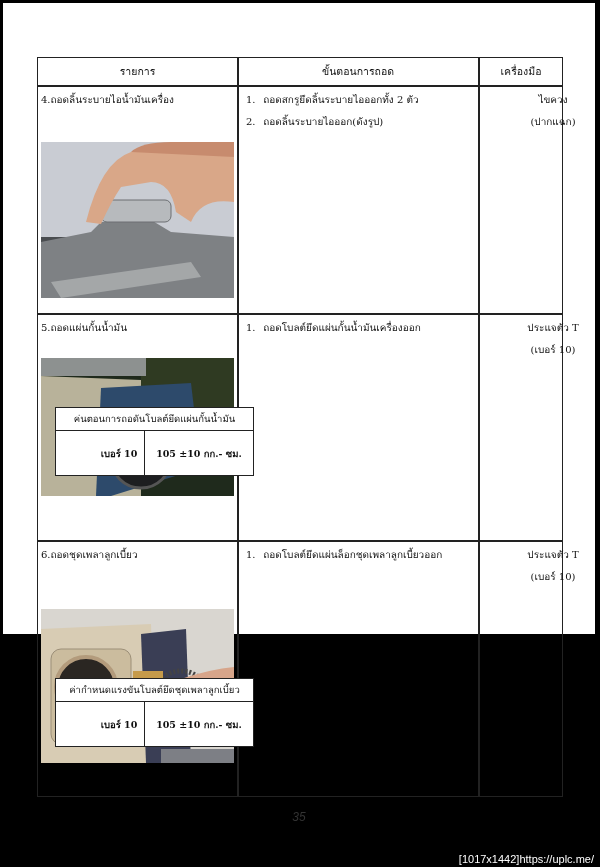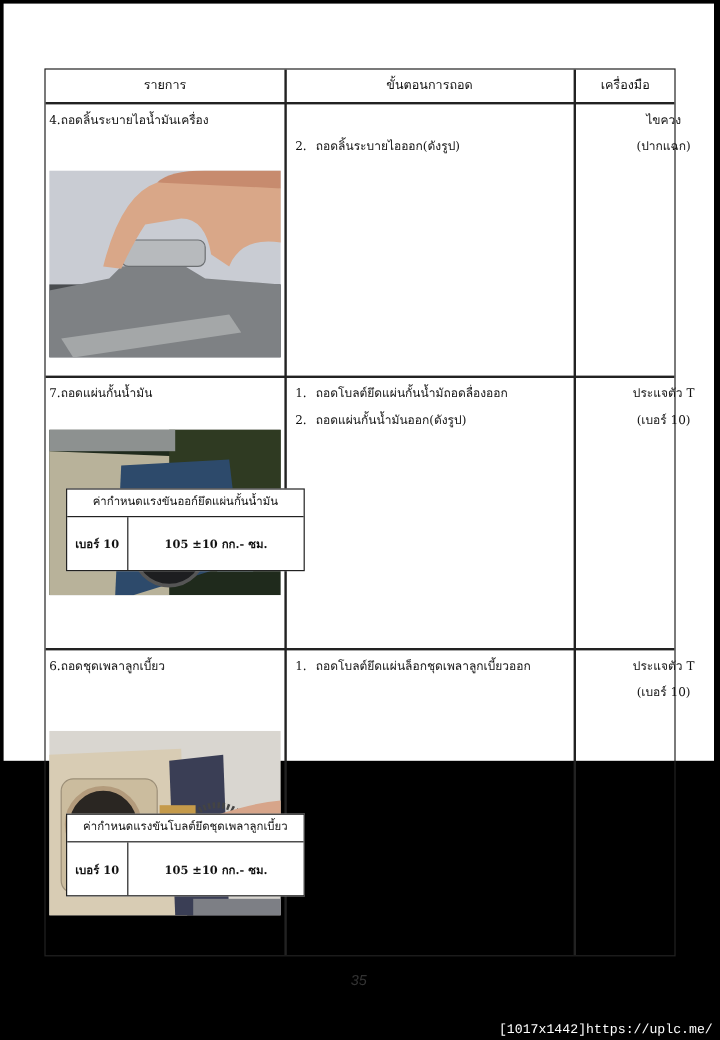--- a/index.html
+++ b/index.html
@@ -11,73 +11,73 @@
   .hline { position:absolute; left:0; right:0; height:1.5px; background:#222; }
   .hdr { position:absolute; top:0; height:27px; line-height:27px; text-align:center; font-size:10.5px; }
   .title { position:absolute; font-size:10px; font-weight:normal; left:3px; }
   .step { position:absolute; font-size:10px; left:8px; }
   .step .num { display:inline-block; width:14px; }
   .tool { position:absolute; font-size:10px; text-align:center; width:86px;padding-left:32px; }
   .photo { position:absolute; left:3px; width:193px; }
   .torque { position:absolute; left:17px; width:199px; border:1.5px solid #222; box-sizing:border-box; background:#fff; }
   .torque .th { height:22px; line-height:22px; text-align:center; font-size:9.5px; border-bottom:1.5px solid #222; }
   .torque .row { display:flex; height:44px; }
-  .torque .c1 { width:50px; border-right:1.5px solid #222; display:flex; align-items:center; justify-content:center; font-size:9.5px; font-weight:bold; }
+  .torque .c1 { width:50px; border-right:1.5px solid #222; display:flex; align-items:center; justify-content:center; font-size:9.5px; font-weight:bold;padding-left:38px; }
   .torque .c2 { flex:1; display:flex; align-items:center; justify-content:center; font-size:9.5px;font-weight:bold; }
   .pagenum { position:absolute; left:0; width:592px; top:807px; text-align:center; font-family:"Liberation Sans", sans-serif; font-size:12px; color:#333;font-style:italic; }
-  .footer { position:absolute; right:6px; bottom:2px; color:#fff; font-family:Liberation Mono, monospace; font-size:11px; }
+  .footer { position:absolute; right:6px; bottom:2px; color:#fff; font-family:Liberation Sans, sans-serif; font-size:11px; }
 </style>
 </head>
 <body>
 
 <div class="page">
   <div class="table">
     <div class="vline" style="left:199px"></div>
     <div class="vline" style="left:440px"></div>
     <div class="hline" style="top:27px"></div>
     <div class="hline" style="top:255px"></div>
     <div class="hline" style="top:482px"></div>
 
     <div class="hdr" style="left:0;width:199px">รายการ</div>
     <div class="hdr" style="left:441px;width:84px">เครื่องมือ</div>
     <div class="hdr" style="left:200px;width:240px">ขั้นตอนการถอด</div>
 
     <div class="title" style="top:34px">4.ถอดลิ้นระบายไอน้ำมันเครื่อง</div>
+    <div class="step" style="left:208px;top:34px"><span class="num">1.</span> <span>ถอดสกรูยึดลิ้นระบายไอออกทั้ง 2 ตัว</span></div>
     <div class="step" style="left:208px;top:56px"><span class="num">2.</span> <span>ถอดลิ้นระบายไอออก(ดังรูป)</span></div>
     <div class="tool" style="left:440px;top:34px">ไขควง</div>
     <div class="tool" style="left:440px;top:56px">(ปากแฉก)</div>
     <svg class="photo" style="top:84px;height:156px" viewBox="0 0 193 156">
       <rect width="193" height="156" fill="#c9ccd3"></rect>
       <rect x="0" y="95" width="193" height="61" fill="#4a4d50"></rect>
       <path d="M0 100 L50 90 L60 80 L110 78 L130 90 L193 95 L193 156 L0 156Z" fill="#7e8184"></path>
       <path d="M10 140 L150 120 L160 135 L20 156Z" fill="#a4a7a8"></path>
       <rect x="60" y="58" width="70" height="22" rx="6" fill="#b7babd" stroke="#6c6f72"></rect>
       <path d="M45 80 Q60 20 90 10 L150 5 L193 15 L193 60 Q160 55 150 80 L135 70 Q130 40 110 40 L80 45 Q70 60 60 82Z" fill="#d9a788"></path>
       <path d="M90 10 Q100 0 130 0 L193 0 L193 15Z" fill="#c78b6e"></path>
     </svg>
 
-    <div class="title" style="top:262px">7.ถอดแผ่นกั้นน้ำมัน</div>
-    <div class="step" style="left:208px;top:262px"><span class="num">1.</span> <span>ถอดโบลต์ยึดแผ่นกั้นน้ำมัถอดลื่องออก</span></div>
-    <div class="step" style="left:208px;top:284px"><span class="num">2.</span> <span>ถอดแผ่นกั้นน้ำมันออก(ดังรูป)</span></div>
+    <div class="title" style="top:262px">5.ถอดแผ่นกั้นน้ำมัน</div>
+    <div class="step" style="left:208px;top:262px"><span class="num">1.</span> <span>ถอดโบลต์ยึดแผ่นกั้นน้ำมันเครื่องออก</span></div>
     <div class="tool" style="left:440px;top:262px">ประแจตัว  T</div>
     <div class="tool" style="left:440px;top:284px">(เบอร์ 10)</div>
     <svg class="photo" style="top:300px;height:138px" viewBox="0 0 193 138">
       <rect width="193" height="138" fill="#1f2a1c"></rect>
       <rect x="100" y="0" width="93" height="60" fill="#2f3a22"></rect>
       <rect x="0" y="0" width="105" height="18" fill="#8d9190"></rect>
       <path d="M0 18 L100 22 L100 138 L0 138Z" fill="#b8b29a"></path>
       <path d="M60 30 L150 25 L160 110 L70 138 L55 138Z" fill="#2d4a6b"></path>
       <circle cx="100" cy="100" r="30" fill="#1d1e20" stroke="#555" stroke-width="3"></circle>
       <circle cx="130" cy="75" r="16" fill="#28292b" stroke="#666" stroke-width="2"></circle>
       <rect x="75" y="63" width="118" height="6" fill="#a9abb0"></rect>
       <rect x="30" y="75" width="30" height="10" fill="#c7a14a"></rect>
       <rect x="140" y="100" width="30" height="18" fill="#8fb6d6"></rect>
     </svg>
     <div class="torque" style="top:349px">
-      <div class="th">ค่ากำหนดแรงขันออก์ยึดแผ่นกั้นน้ำมัน</div>
+      <div class="th">ค่นตอนการถอดันโบลต์ยึดแผ่นกั้นน้ำมัน</div>
       <div class="row">
         <div class="c1">เบอร์ 10</div>
         <div class="c2">105 ±10 กก.- ซม.</div>
       </div>
     </div>
 
     <div class="title" style="top:489px">6.ถอดชุดเพลาลูกเบี้ยว</div>
     <div class="step" style="left:208px;top:489px"><span class="num">1.</span> <span>ถอดโบลต์ยึดแผ่นล็อกชุดเพลาลูกเบี้ยวออก</span></div>
     <div class="tool" style="left:440px;top:489px">ประแจตัว T</div>
     <div class="tool" style="left:440px;top:511px">(เบอร์ 10)</div>

